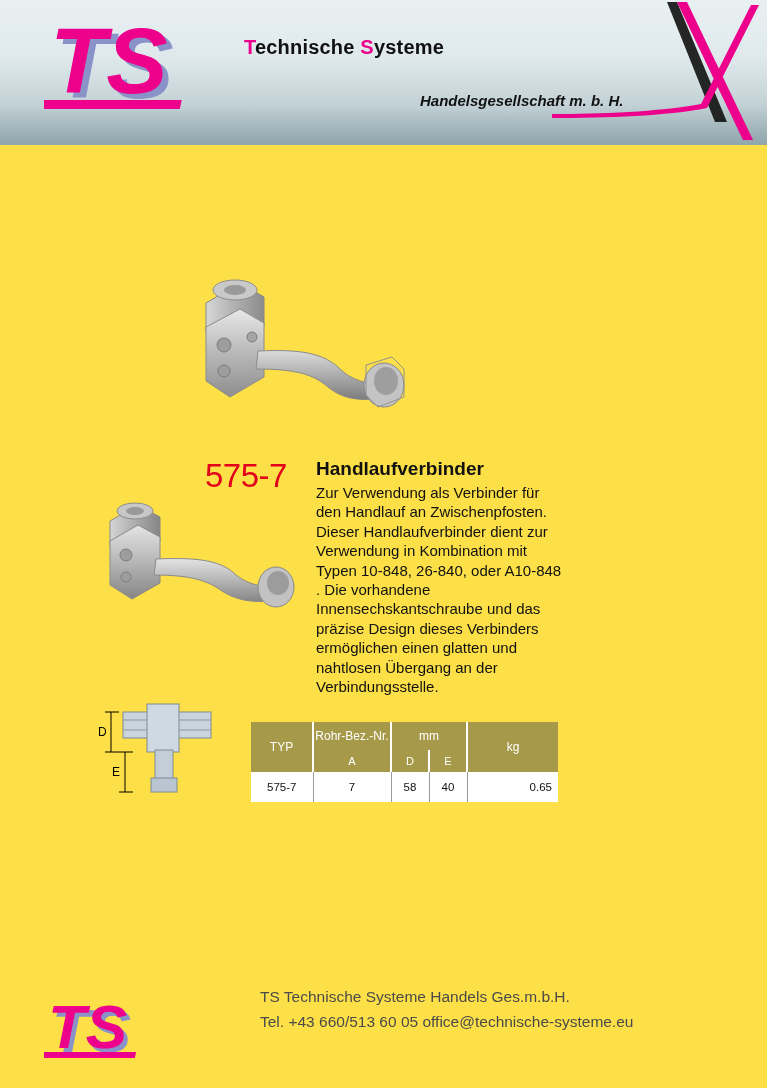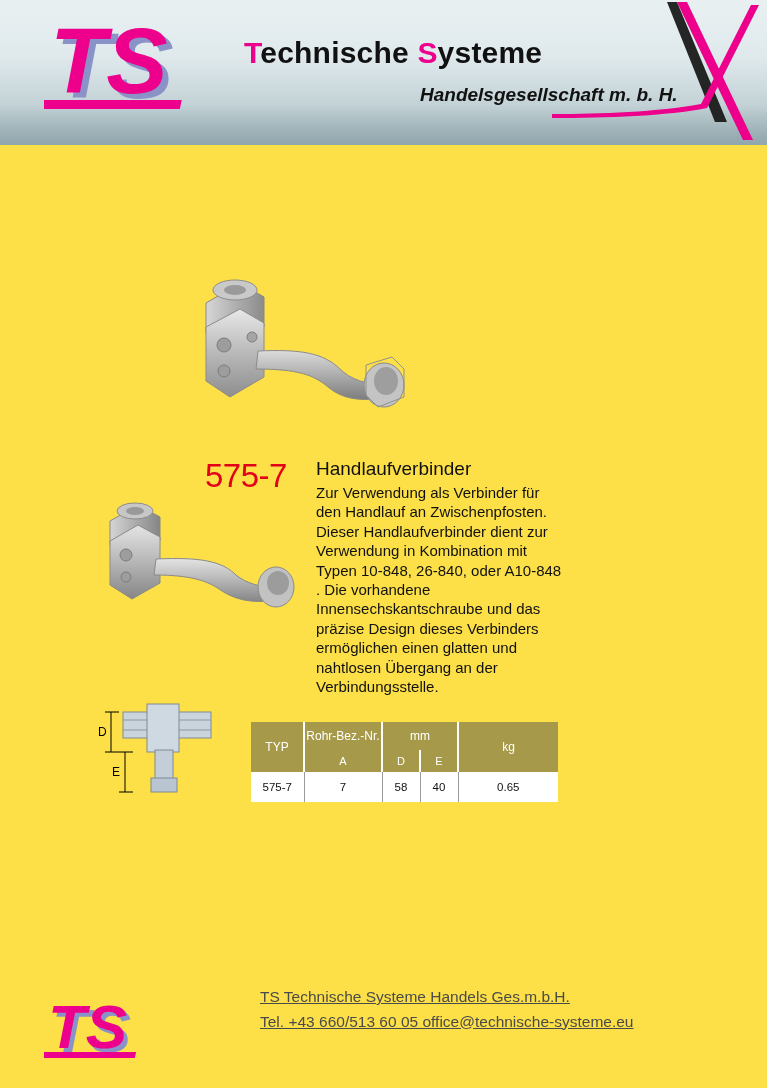--- a/index.html
+++ b/index.html
@@ -23,28 +23,28 @@
     background: linear-gradient(to bottom, #e9f0f2 0%, #dfe9ec 40%, #c3d2d6 72%, #9fb3b8 90%, #8fa6ac 100%);
     overflow: hidden;
   }
   .header-logo {
     position: absolute; left: 44px; top: 14px;
     width: 180px; height: 108px;
   }
   .header-logo svg { display:block; }
   .company-name {
     position: absolute; left: 244px; top: 36px;
-    font-size: 30px; font-weight: bold;
+    font-size: 20px; font-weight: bold;
     color: #111;
     letter-spacing: .2px;
   }
   .company-name .accent { color: #ec008c; }
   .company-sub {
-    position: absolute; left: 420px; top: 84px;
-    font-size: 19px; font-weight: bold;
+    position: absolute; left: 420px; top: 92px;
+    font-size: 15px; font-weight: bold;
     font-style: italic;
     color: #111;
   }
   .header-swoosh {
     position: absolute; right: 0; top: 0;
     width: 220px; height: 145px;
   }
 
   
   .main-photo {
@@ -53,21 +53,21 @@
   }
 
   
   .prod-code {
     position: absolute; left: 205px; top: 457px;
     font-size: 33px; color: #e2001a; font-weight: normal;
     letter-spacing: -.5px;
   }
   .prod-title {
     position: absolute; left: 316px; top: 458px;
-    font-size: 19px; font-weight: normal; color: #111;
+    font-size: 19px; font-weight: bold; color: #111;
   }
   .prod-desc {
     position: absolute; left: 316px; top: 483px;
     width: 250px;
     font-size: 15px; line-height: 19.4px; color: #111;
   }
   .second-photo {
     position: absolute; left: 104px; top: 487px;
     width: 210px; height: 135px;
   }
@@ -98,38 +98,38 @@
   .th-bot { height: 22px; line-height: 20px; font-size: 11px; }
   .spec-table td.data {
     text-align: center;
     color: #111;
     height: 30px;
     padding: 0 6px;
     border-right: 1px solid #9b9b9b;
     background: #fff;
     font-size: 11.5px;
   }
-  .spec-table td.data.last { border-right: none; }
-  .col-typ { width: 53px; }
+  .spec-table td.data.last { border-right: none; text-align: right; }
+  .col-typ { width: 62px; }
   .col-rohr { width: 78px; }
   .col-d { width: 38px; }
   .col-e { width: 38px; }
-  .col-kg { width: 100px; }
+  .col-kg { width: 91px; }
 
   
   .footer-logo {
     position: absolute; left: 44px; top: 996px;
     width: 118px; height: 72px;
   }
   .footer-text {
     position: absolute; left: 260px; top: 985px;
     font-size: 15.5px; line-height: 24.5px;
     color: #4a4a4a;
   }
-  .footer-text div { white-space: nowrap; text-decoration: underline; }
+  .footer-text div { white-space: nowrap; }
 </style>
 </head>
 <body>
 
 <div class="page">
 
   <div class="header">
 
     <div class="header-logo">
       <svg width="180" height="108" viewBox="0 0 180 108">

